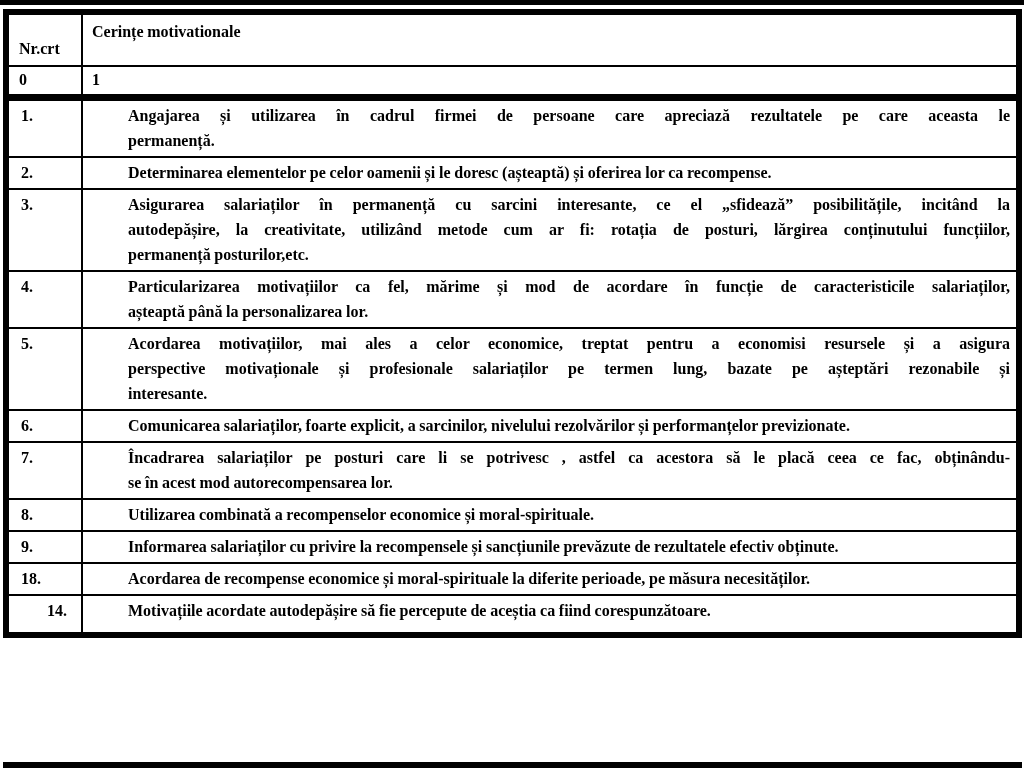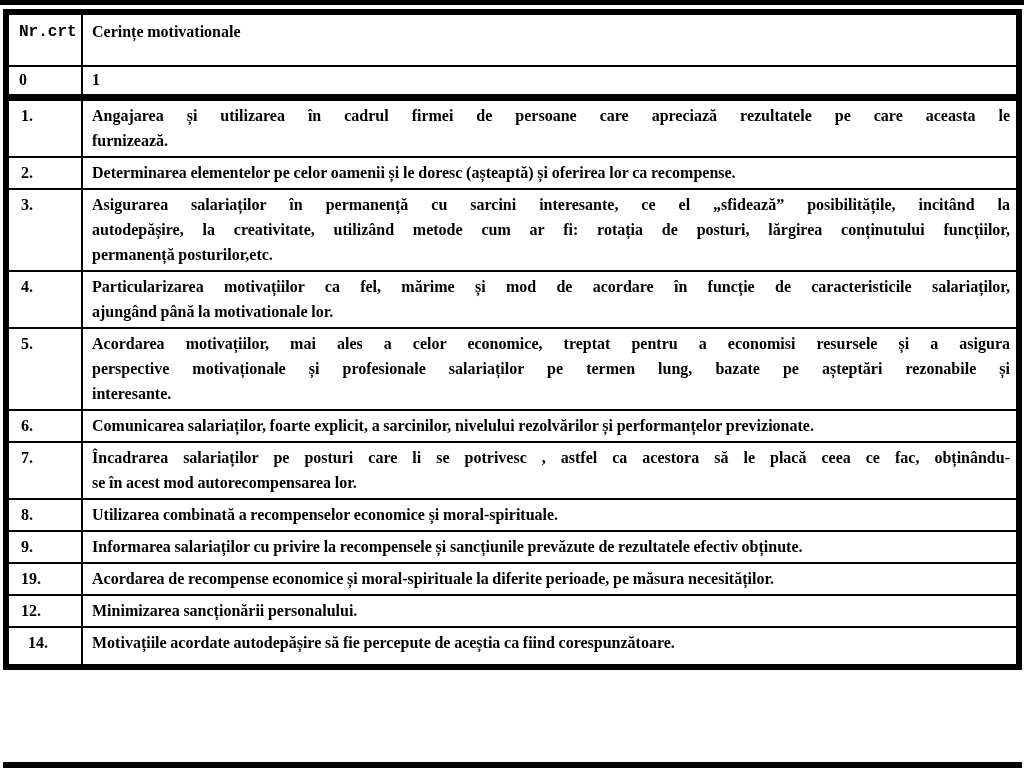--- a/index.html
+++ b/index.html
@@ -42,40 +42,39 @@
   col.nr-col { width: 76px; }
   td {
     border: 2px solid #000000;
     vertical-align: top;
     overflow: hidden;
   }
   
   tr.header-row td { height: 54px; }
   td.header-nr {
     vertical-align: bottom;
-    padding: 2px 4px 20px 10px;
-    font-family: Liberation Mono, monospace;
+    padding: 2px 4px 4px 10px;
   }
   td.header-title {
     vertical-align: top;
     padding: 4px 6px 2px 9px;
   }
   
   tr.index-row td {
     height: 28px;
     border-bottom: 7px solid #000000;
     padding: 0 4px 2px 10px;
   }
   tr.index-row td.index-title { padding-left: 9px; }
   
   td.nr-cell  { padding: 2px 4px 3px 12px; }
   td.text-cell { padding: 2px 6px 3px 9px; }
-  td.nr-center { text-align: center; padding-left: 0; padding-right: 14px; }
+  td.nr-center { text-align: right; padding-left: 0; padding-right: 14px; }
   tbody tr:last-child td { padding-bottom: 9px; }
-  .line { text-align: left; }
+  .line { text-align: left; margin-left: 36px; }
   .line.justified {
     text-align: justify;
     text-align-last: justify;
   }
 </style>
 </head>
 <body>
 
 <div class="top-bar"></div>
 
@@ -92,42 +91,42 @@
     <tr class="index-row">
       <td class="index-nr">0</td>
       <td class="index-title">1</td>
     </tr>
   </thead>
   <tbody>
       <tr>
         <td class="nr-cell">1.</td>
         <td class="text-cell">
           <div class="line justified">Angajarea și utilizarea în cadrul firmei de persoane care apreciază rezultatele pe care aceasta le</div>
-          <div class="line">furnizează.</div>
+          <div class="line">permanență.</div>
         </td>
       </tr>
       <tr>
         <td class="nr-cell">2.</td>
         <td class="text-cell">
           <div class="line">Determinarea elementelor pe celor oamenii și le doresc (așteaptă) și oferirea lor ca recompense.</div>
         </td>
       </tr>
       <tr>
         <td class="nr-cell">3.</td>
         <td class="text-cell">
           <div class="line justified">Asigurarea salariaților în permanență cu sarcini interesante, ce el „sfidează” posibilitățile, incitând la</div>
           <div class="line justified">autodepășire, la creativitate, utilizând metode cum ar fi: rotația de posturi, lărgirea conținutului funcțiilor,</div>
           <div class="line">permanență posturilor,etc.</div>
         </td>
       </tr>
       <tr>
         <td class="nr-cell">4.</td>
         <td class="text-cell">
           <div class="line justified">Particularizarea motivațiilor ca fel, mărime și mod de acordare în funcție de caracteristicile salariaților,</div>
-          <div class="line">ajungând până la motivationale lor.</div>
+          <div class="line">așteaptă până la personalizarea lor.</div>
         </td>
       </tr>
       <tr>
         <td class="nr-cell">5.</td>
         <td class="text-cell">
           <div class="line justified">Acordarea motivațiilor, mai ales a celor economice, treptat pentru a economisi resursele și a asigura</div>
           <div class="line justified">perspective motivaționale și profesionale salariaților pe termen lung, bazate pe așteptări rezonabile și</div>
           <div class="line">interesante.</div>
         </td>
       </tr>
@@ -150,29 +149,23 @@
           <div class="line">Utilizarea combinată a recompenselor economice și moral-spirituale.</div>
         </td>
       </tr>
       <tr>
         <td class="nr-cell">9.</td>
         <td class="text-cell">
           <div class="line">Informarea salariaților cu privire la recompensele și sancțiunile prevăzute de rezultatele efectiv obținute.</div>
         </td>
       </tr>
       <tr>
-        <td class="nr-cell">19.</td>
+        <td class="nr-cell">18.</td>
         <td class="text-cell">
           <div class="line">Acordarea de recompense economice și moral-spirituale la diferite perioade, pe măsura necesităților.</div>
-        </td>
-      </tr>
-      <tr>
-        <td class="nr-cell">12.</td>
-        <td class="text-cell">
-          <div class="line">Minimizarea sancționării personalului.</div>
         </td>
       </tr>
       <tr>
         <td class="nr-cell nr-center">14.</td>
         <td class="text-cell">
           <div class="line">Motivațiile acordate autodepășire să fie percepute de aceștia ca fiind corespunzătoare.</div>
         </td>
       </tr>
     </tbody>
 </table>

